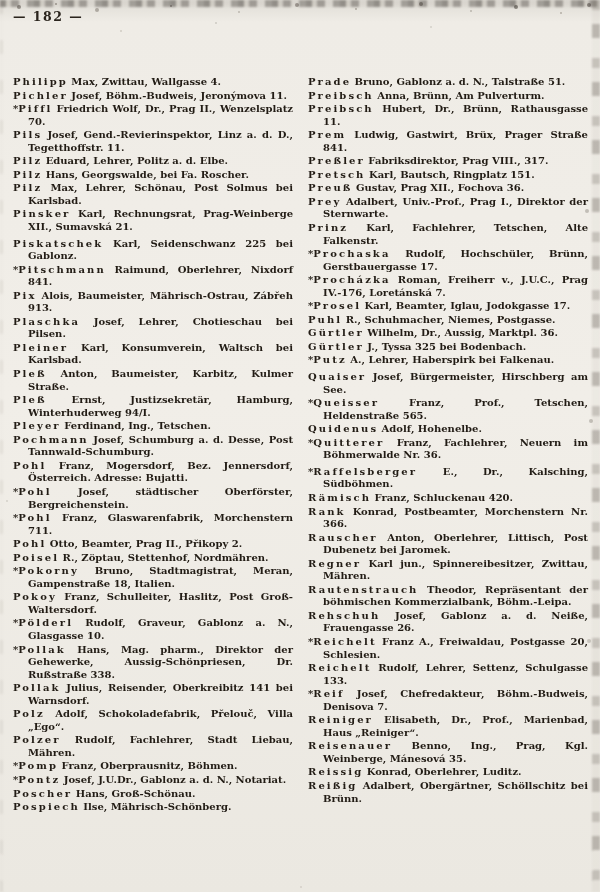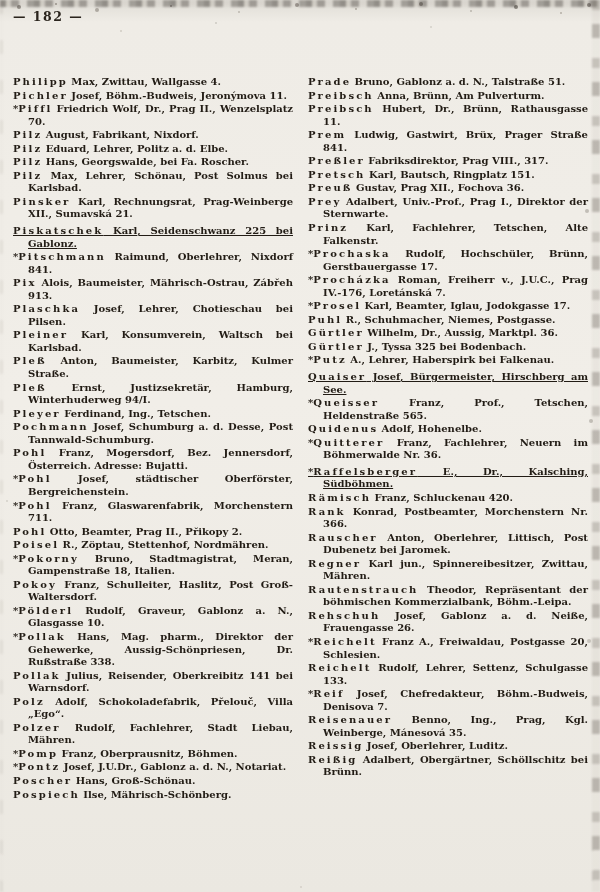--- a/index.html
+++ b/index.html
@@ -11,21 +11,21 @@
   .page-header{
     position:absolute;top:9px;left:0;right:0;text-align:left;
     font-weight:bold;font-size:12.5px;letter-spacing:1.5px;color:#2a241d;margin-left:13px;
   }
   .columns{position:absolute;top:40px;left:13px;right:12px;display:flex;gap:15px;margin-top:36px;}
   .col{flex:1;min-width:0;}
   .entry{
     margin:0 0 1px;padding-left:15px;text-indent:-15px;
     font-size:10px;line-height:12.55px;font-weight:bold;text-align:justify;
   }
-  .entry.gap{margin-top:4px;text-decoration:underline;}
+  .entry.gap{margin-top:4px;}
   .surname{letter-spacing:2.1px;}
   .star{letter-spacing:0;}
   
   .noise-top{
     position:absolute;top:0;left:0;right:0;height:7px;opacity:.85;pointer-events:none;
     background:repeating-linear-gradient(90deg,
       rgba(55,50,45,.55) 0 6px, rgba(130,122,112,.22) 6px 11px,
       rgba(70,64,58,.5) 11px 19px, rgba(150,142,132,.12) 19px 27px,
       rgba(60,55,50,.45) 27px 34px);
     filter:blur(1px);
@@ -72,22 +72,22 @@
 
   <div class="columns">
     <div class="col" id="col-left">
   <p class="entry"><span class="star"></span><span class="surname">Philipp</span><span class="rest"> Max, Zwittau, Wallgasse 4.</span></p>
 
   <p class="entry"><span class="star"></span><span class="surname">Pichler</span><span class="rest"> Josef, Böhm.-Budweis, Jeronýmova 11.</span></p>
 
 
   <p class="entry"><span class="star">*</span><span class="surname">Piffl</span><span class="rest"> Friedrich Wolf, Dr., Prag II., Wenzelsplatz 70.</span></p>
 
-
-  <p class="entry"><span class="star"></span><span class="surname">Pilz</span><span class="rest"> August, Fabrikant, Nixdorf.</span></p>
+  <p class="entry"><span class="star"></span><span class="surname">Pils</span><span class="rest"> Josef, Gend.-Revierinspektor, Linz a. d. D., Tegetthoffstr. 11.</span></p>
+
 
   <p class="entry"><span class="star"></span><span class="surname">Pilz</span><span class="rest"> Eduard, Lehrer, Politz a. d. Elbe.</span></p>
 
   <p class="entry"><span class="star"></span><span class="surname">Pilz</span><span class="rest"> Hans, Georgswalde, bei Fa. Roscher.</span></p>
 
   <p class="entry"><span class="star"></span><span class="surname">Pilz</span><span class="rest"> Max, Lehrer, Schönau, Post Solmus bei Karlsbad.</span></p>
 
   <p class="entry"><span class="star"></span><span class="surname">Pinsker</span><span class="rest"> Karl, Rechnungsrat, Prag-Weinberge XII., Sumavská 21.</span></p>
 
   <p class="entry gap"><span class="star"></span><span class="surname">Piskatschek</span><span class="rest"> Karl, Seidenschwanz 225 bei Gablonz.</span></p>
@@ -196,21 +196,22 @@
   <p class="entry"><span class="star"></span><span class="surname">Rautenstrauch</span><span class="rest"> Theodor, Repräsentant der böhmischen Kommerzialbank, Böhm.-Leipa.</span></p>
 
   <p class="entry"><span class="star"></span><span class="surname">Rehschuh</span><span class="rest"> Josef, Gablonz a. d. Neiße, Frauengasse 26.</span></p>
 
   <p class="entry"><span class="star">*</span><span class="surname">Reichelt</span><span class="rest"> Franz A., Freiwaldau, Postgasse 20, Schlesien.</span></p>
 
   <p class="entry"><span class="star"></span><span class="surname">Reichelt</span><span class="rest"> Rudolf, Lehrer, Settenz, Schulgasse 133.</span></p>
 
   <p class="entry"><span class="star">*</span><span class="surname">Reif</span><span class="rest"> Josef, Chefredakteur, Böhm.-Budweis, Denisova 7.</span></p>
 
+  <p class="entry"><span class="star"></span><span class="surname">Reiniger</span><span class="rest"> Elisabeth, Dr., Prof., Marienbad, Haus „Reiniger“.</span></p>
 
   <p class="entry"><span class="star"></span><span class="surname">Reisenauer</span><span class="rest"> Benno, Ing., Prag, Kgl. Weinberge, Mánesová 35.</span></p>
 
-  <p class="entry"><span class="star"></span><span class="surname">Reissig</span><span class="rest"> Josef, Oberlehrer, Luditz.</span></p>
+  <p class="entry"><span class="star"></span><span class="surname">Reissig</span><span class="rest"> Konrad, Oberlehrer, Luditz.</span></p>
 
   <p class="entry"><span class="star"></span><span class="surname">Reißig</span><span class="rest"> Adalbert, Obergärtner, Schöllschitz bei Brünn.</span></p>
 </div>
   </div>
 </div>
 
 </body></html>

